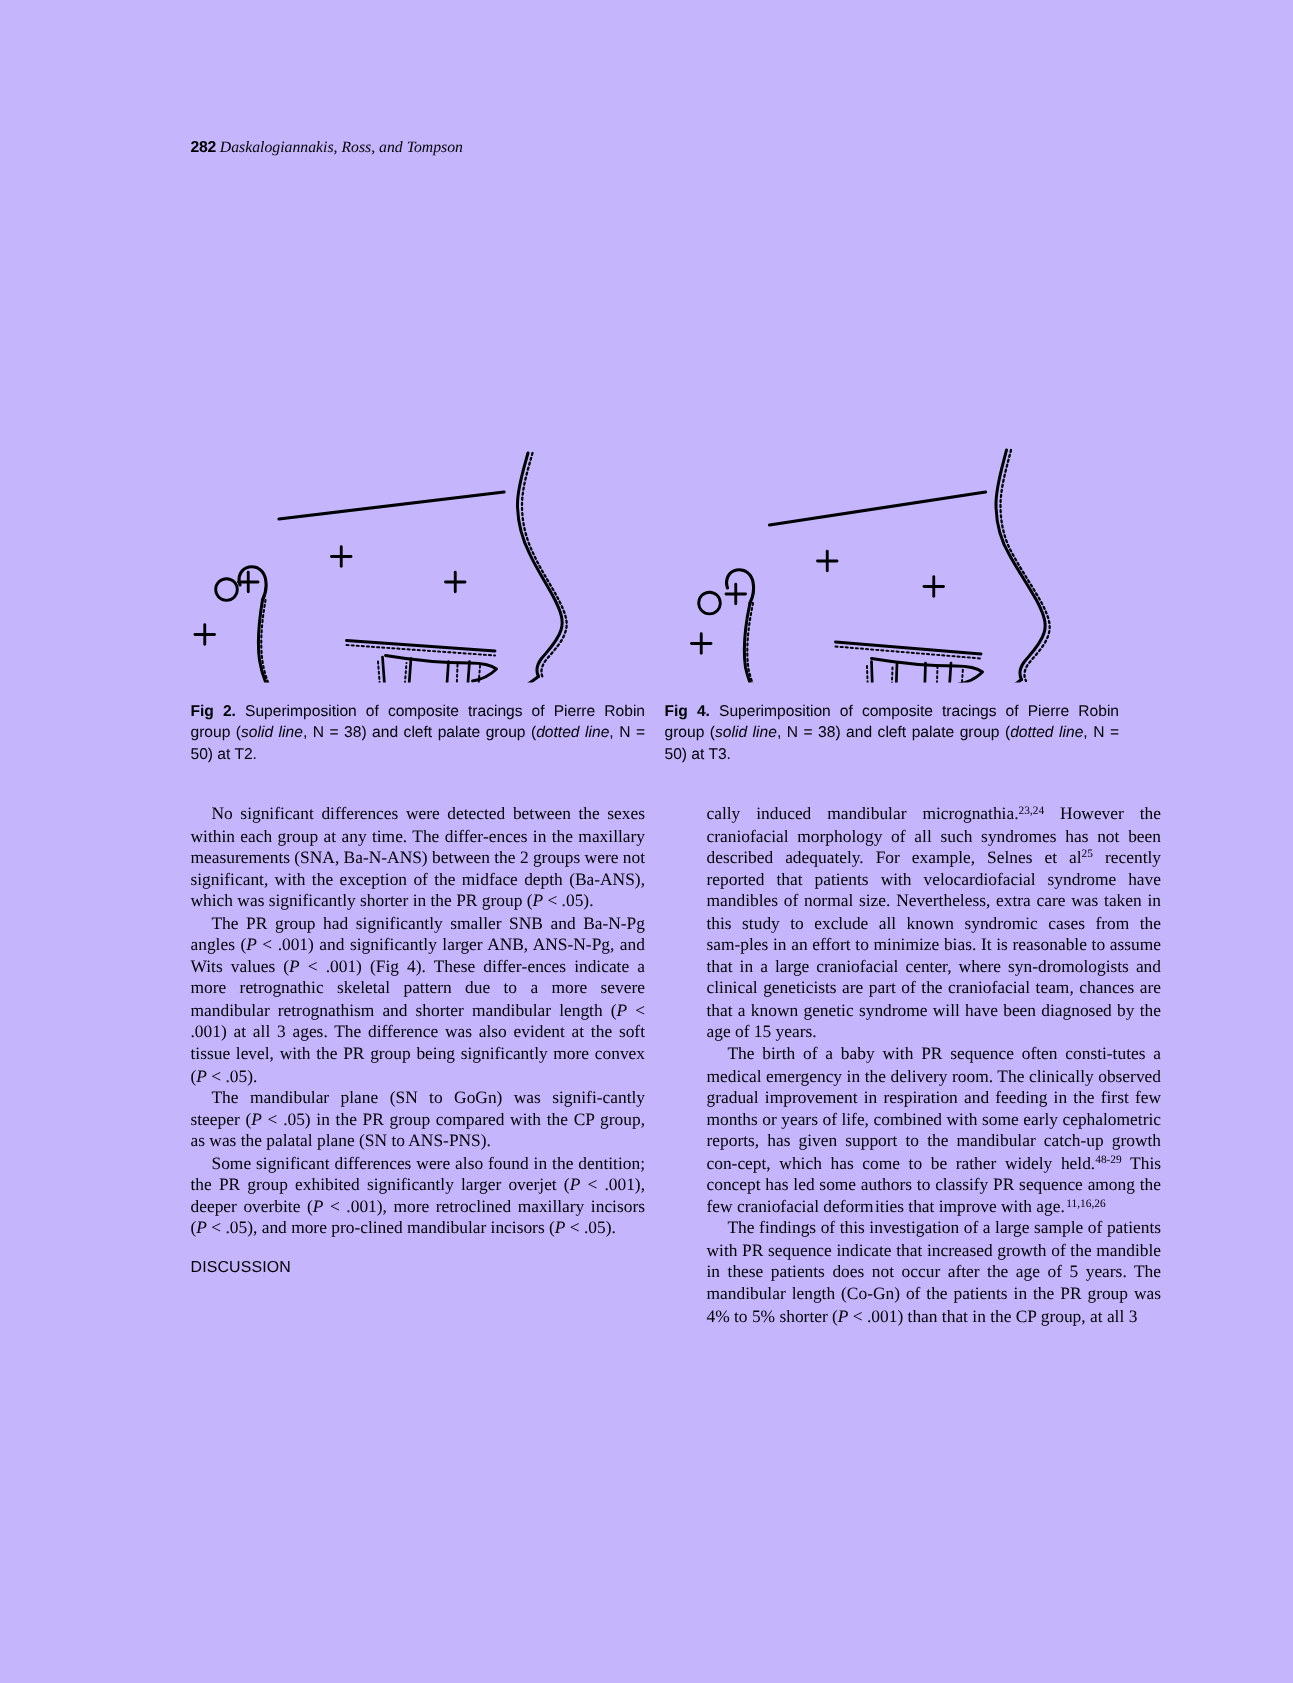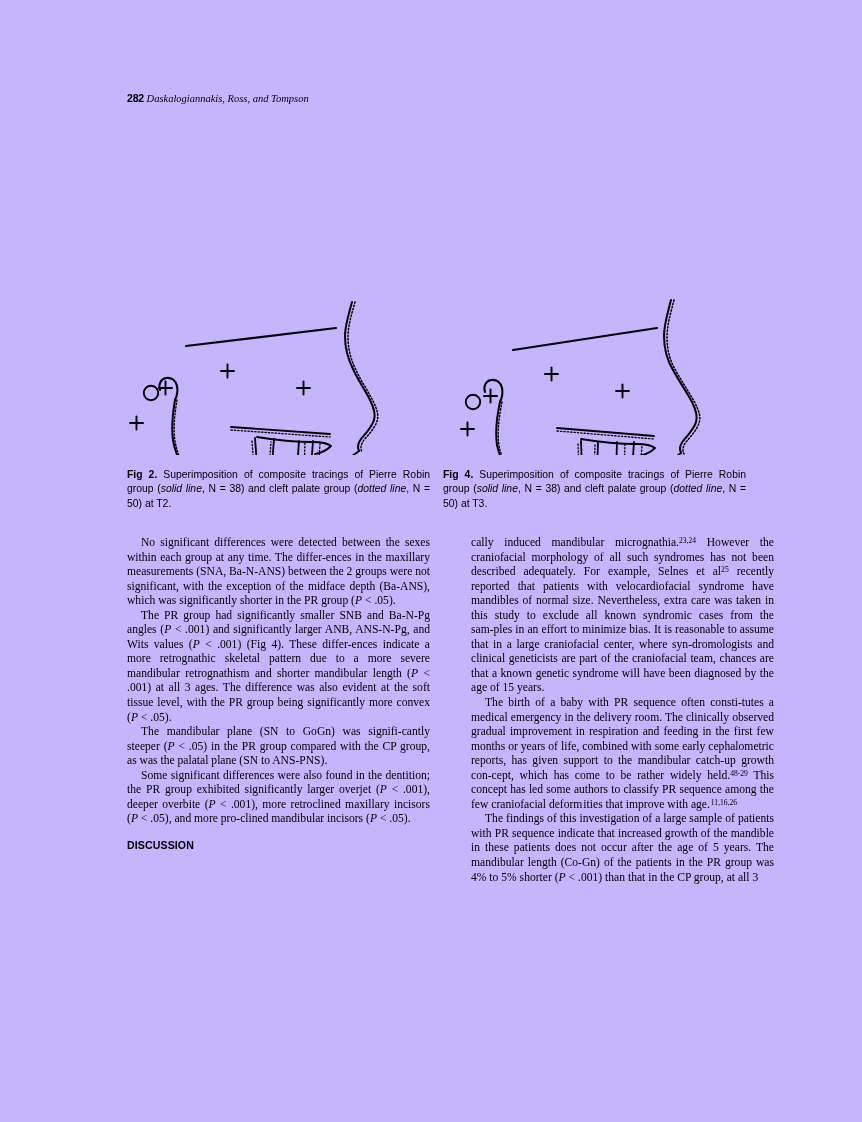--- a/index.html
+++ b/index.html
@@ -105,21 +105,21 @@
   .column.right { left: 443px; margin-left: 28px; }
 
   .column p {
     margin: 0;
     text-indent: 14px;
   }
   .column p.noindent { text-indent: 0; }
 
   h2.section-head {
     font-family: "Liberation Sans", sans-serif;
-    font-weight: bold;
+    font-weight: normal;
     font-size: 10.6px;
     line-height: 13px;
     margin: 12.5px 0 4px 0;
     letter-spacing: 0.1px;
     text-align: left;
   }
 
   .it { font-style: italic; }
   sup {
     font-size: 7.6px;

